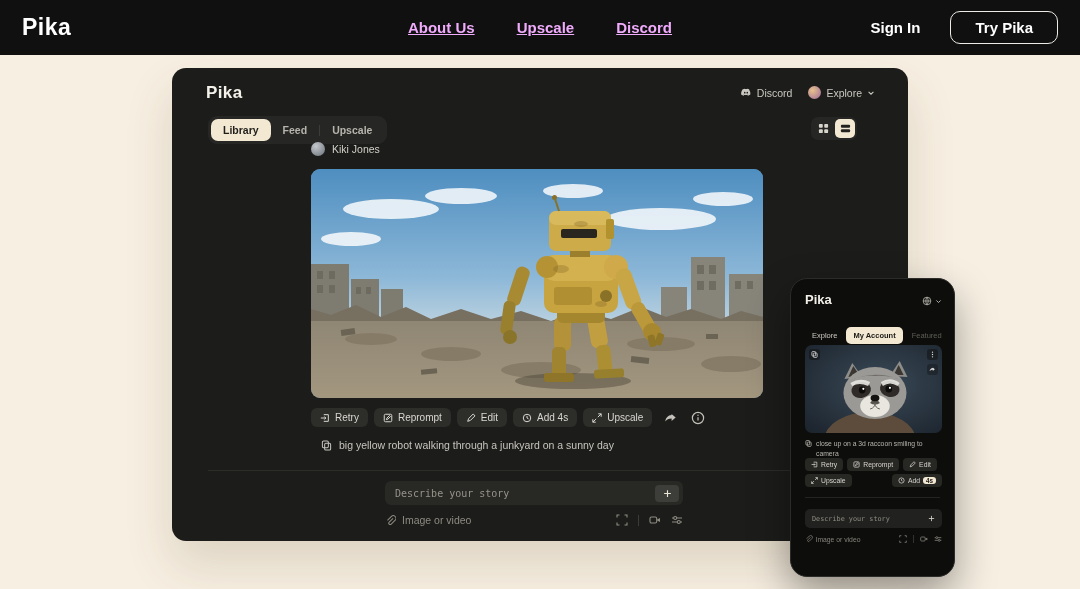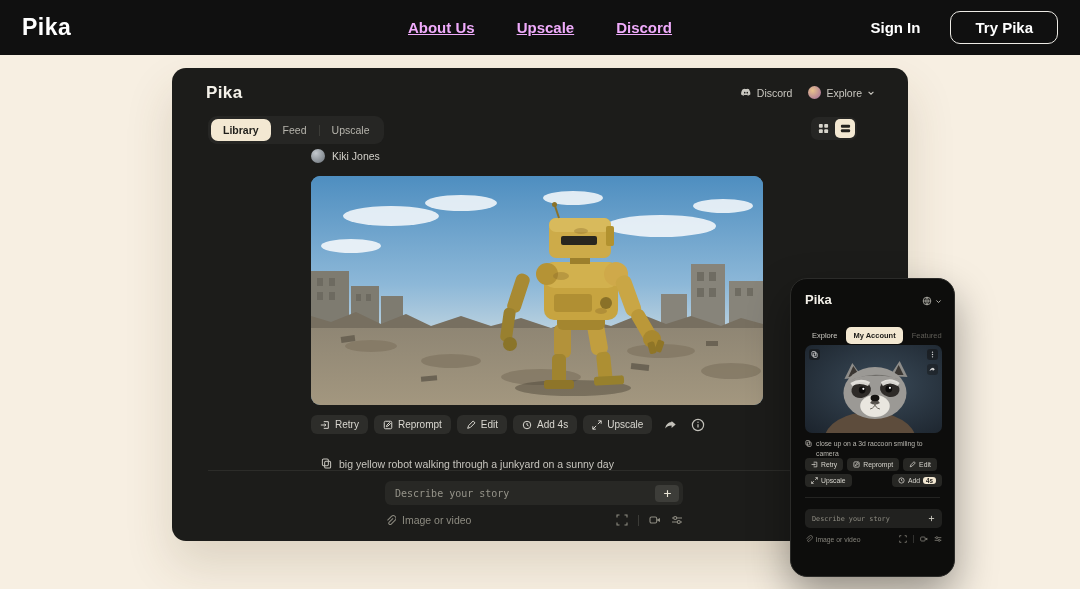--- a/index.html
+++ b/index.html
@@ -22,47 +22,47 @@
              border-radius:14px; box-shadow:0 24px 48px rgba(90,66,30,0.16); color:#e8e6e0; z-index:1; }
   .d-logo { position:absolute; left:34px; top:15px; font-size:17px; font-weight:700; letter-spacing:0.4px; color:#f4f1e9; }
   .d-header-right { position:absolute; right:33px; top:18px; display:flex; align-items:center; gap:16px;
                     color:#c9c7c0; font-size:10.5px; }
   .d-discord, .d-account { display:flex; align-items:center; gap:5px; cursor:pointer; }
   .d-avatar { width:13px; height:13px; border-radius:50%;
               background:radial-gradient(circle at 35% 35%, #e8c28c, #a06a9c); }
 
   .d-tabs { position:absolute; left:36px; top:48px; display:flex; align-items:center;
             background:#262624; border-radius:9px; padding:3px; }
-  .d-tab { padding:5px 12px; font-size:10.5px; color:#b6b4ac; border-radius:7px; cursor:pointer; white-space:nowrap; }
+  .d-tab { padding:5px 12px; font-size:10.5px; color:#b6b4ac; border-radius:7px; cursor:pointer; white-space:nowrap;font-weight:bold; }
   .d-tab.active { background:#f3e8d2; color:#1f1e1a; font-weight:700; }
   .d-tabsep { width:1px; height:11px; background:#3c3c38; }
 
   .d-viewtoggle { position:absolute; right:51px; top:49px; display:flex; gap:2px;
                   background:#262624; border-radius:7px; padding:2px; }
   .vt { width:20px; height:19px; border-radius:5px; display:flex; align-items:center; justify-content:center;
         border:none; background:transparent; color:#d8d5cc; cursor:pointer; }
   .vt.active { background:#f3e8d2; color:#23221e; }
 
-  .d-post { position:absolute; left:139px; top:81px; width:394px; }
+  .d-post { position:absolute; left:139px; top:74px; width:394px; }
   .d-author { display:flex; align-items:center; gap:7px; font-size:10.5px; color:#d2d0c9; }
   .d-author-avatar { width:14px; height:14px; border-radius:50%;
                      background:radial-gradient(circle at 35% 30%, #c3c8cd, #697077); }
   .d-video { margin-top:13px; width:452px; height:229px; border-radius:9px; overflow:hidden;
              background:#5d87a8; cursor:pointer; }
   .d-video svg, .p-card > svg { display:block; width:100%; height:100%; }
 
   .d-actions { margin-top:10px; display:flex; justify-content:space-between; align-items:center; }
   .d-actions-left { display:flex; gap:6px; }
   .d-btn { display:flex; align-items:center; gap:5px; background:#2d2d2a; border:none; border-radius:6px;
            padding:4px 9px; font-size:10px; color:#d9d7d0; font-family:inherit; cursor:pointer; white-space:nowrap; }
   .d-btn svg { width:10px; height:10px; }
   .d-actions-right { display:flex; align-items:center; gap:13px; color:#c3c1ba; }
   .icon14 { width:14px; height:14px; cursor:pointer; }
 
-  .d-caption { margin-top:24px; display:flex; align-items:flex-start; gap:7px; font-size:10.5px; color:#c7c5be;padding-left:10px; }
+  .d-caption { margin-top:12px; display:flex; align-items:center; gap:7px; font-size:10.5px; color:#c7c5be;padding-left:10px; }
   .d-caption svg { width:11px; height:11px; flex:none; cursor:pointer; }
 
   .d-divider { position:absolute; left:36px; right:36px; top:402px; height:1px; background:#2c2c29; }
 
   .d-composer { position:absolute; left:213px; top:413px; width:298px; }
   .d-promptbar { height:24px; background:#282825; border-radius:6px; display:flex; align-items:center;
                  padding:0 4px 0 10px; }
   .d-prompt-input { flex:1; min-width:0; background:transparent; border:none; outline:none; color:#cfcdc3;
                     font-family:"DejaVu Sans Mono", monospace; font-size:10px; }
   .d-prompt-input::placeholder { color:#96948a; }

